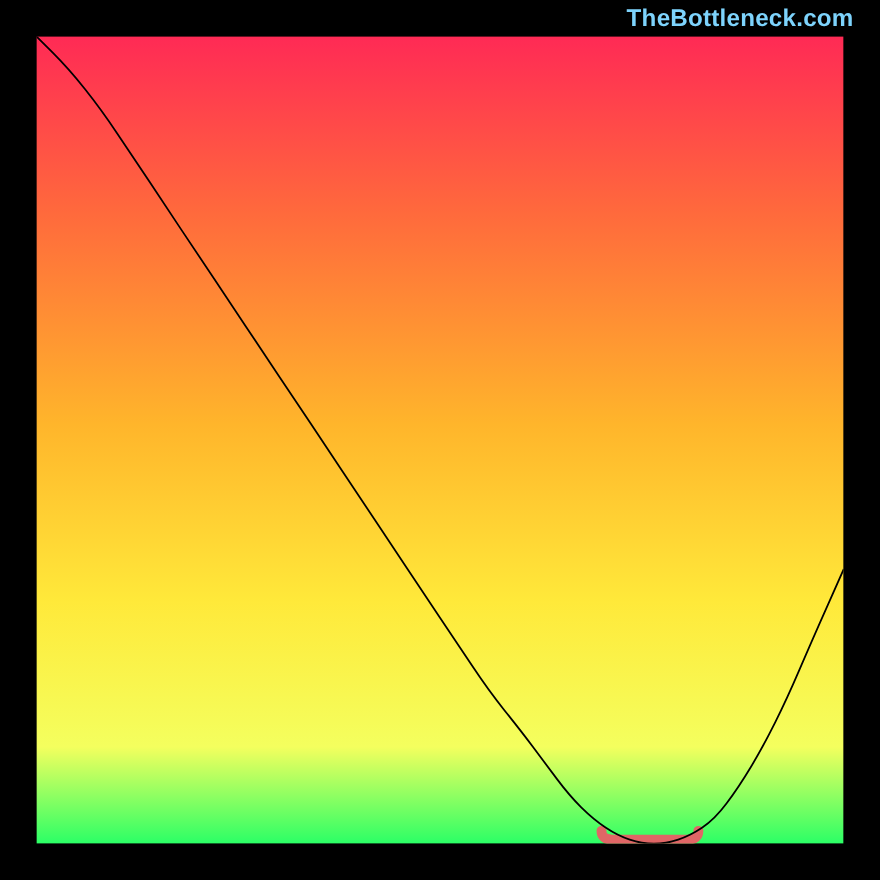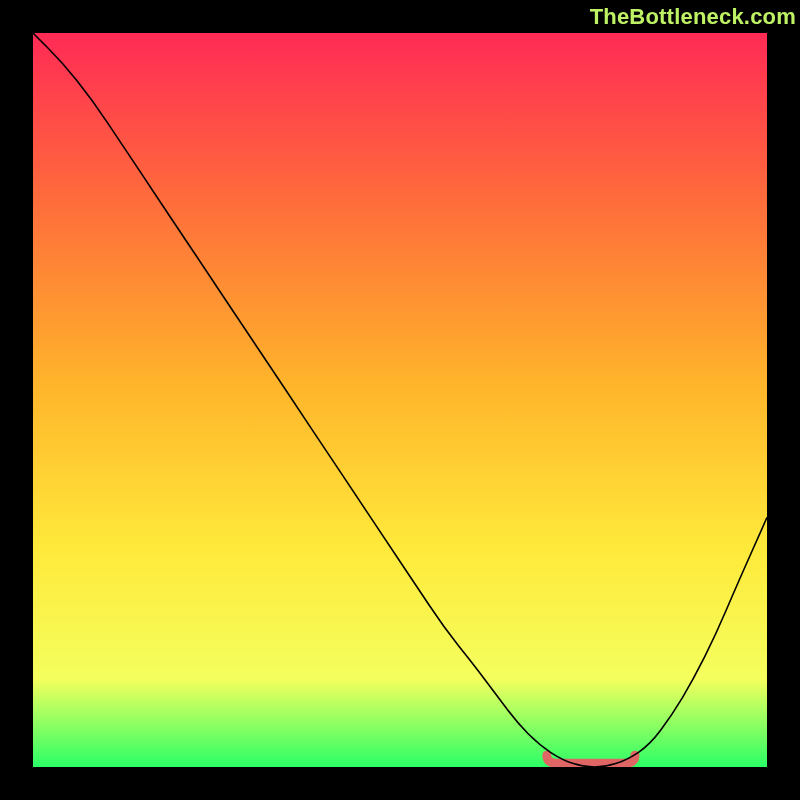--- a/index.html
+++ b/index.html
@@ -13,22 +13,22 @@
   }
   .frame {
     position: relative;
     width: 800px;
     height: 800px;
     background: #000;
   }
   .watermark {
     position: absolute;
     top: 4px;
-    right: 4px;
-    color: #bef264;
+    right: 24px;
+    color: #7dd3fc;
     font-size: 22px;
     font-weight: 600;
     letter-spacing: 0.2px;
     z-index: 3;
     user-select: none;
   }
   .plot-area {
     position: absolute;
     left: 33px;
     top: 33px;

